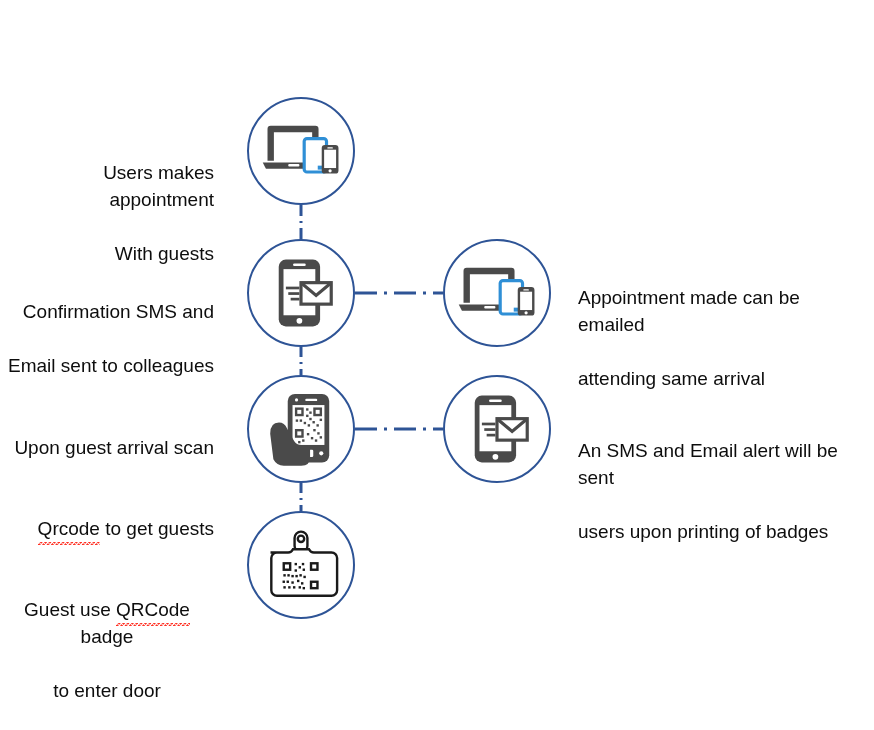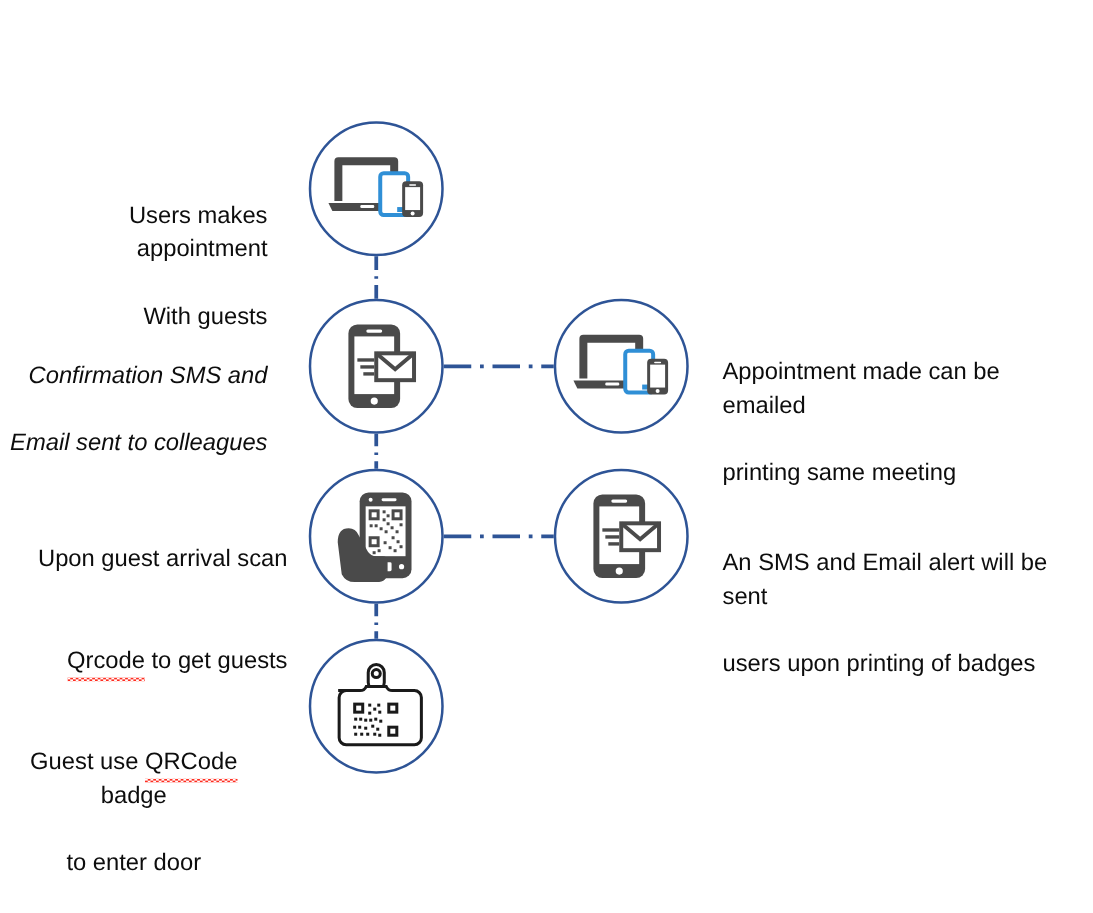--- a/index.html
+++ b/index.html
@@ -255,42 +255,42 @@
         <path d="M40 31 L59 47 L78 31" fill="none" stroke="#4A4A4A" stroke-width="4"></path>
       </svg>
     </div>
   </div>
 
   <div class="label left" style="left:0px; top:133px; width:214px;">
     <div>Users makes appointment</div>
     <div>With guests</div>
   </div>
 
-  <div class="label left" style="left:0px; top:261px; width:214px;font-style:italic;">
+  <div class="label left" style="left:0px; top:272px; width:214px;">
     <div>Confirmation SMS and</div>
     <div>Email sent to colleagues</div>
   </div>
 
-  <div class="label left" style="left:16px; top:408px; width:214px;">
+  <div class="label left" style="left:0px; top:408px; width:214px;">
     <div>Upon guest arrival scan</div>
     <div>
       <span class="squiggle">Qrcode</span><span> to get guests</span>
     </div>
   </div>
 
   <div class="label left" style="left:0px; top:543px; width:214px;text-align:center;">
     <div>
       <span>Guest use </span><span class="squiggle">QRCode</span><span> badge</span>
     </div>
     <div>to enter door</div>
   </div>
 
   <div class="label right" style="left:578px; top:258px; width:290px;">
     <div>Appointment made can be emailed</div>
-    <div>printing same meeting</div>
+    <div>attending same arrival</div>
   </div>
 
   <div class="label right" style="left:578px; top:411px; width:290px;">
     <div>An SMS and Email alert will be sent</div>
     <div>users upon printing of badges</div>
   </div>
 
 </div>
 
 </body></html>

